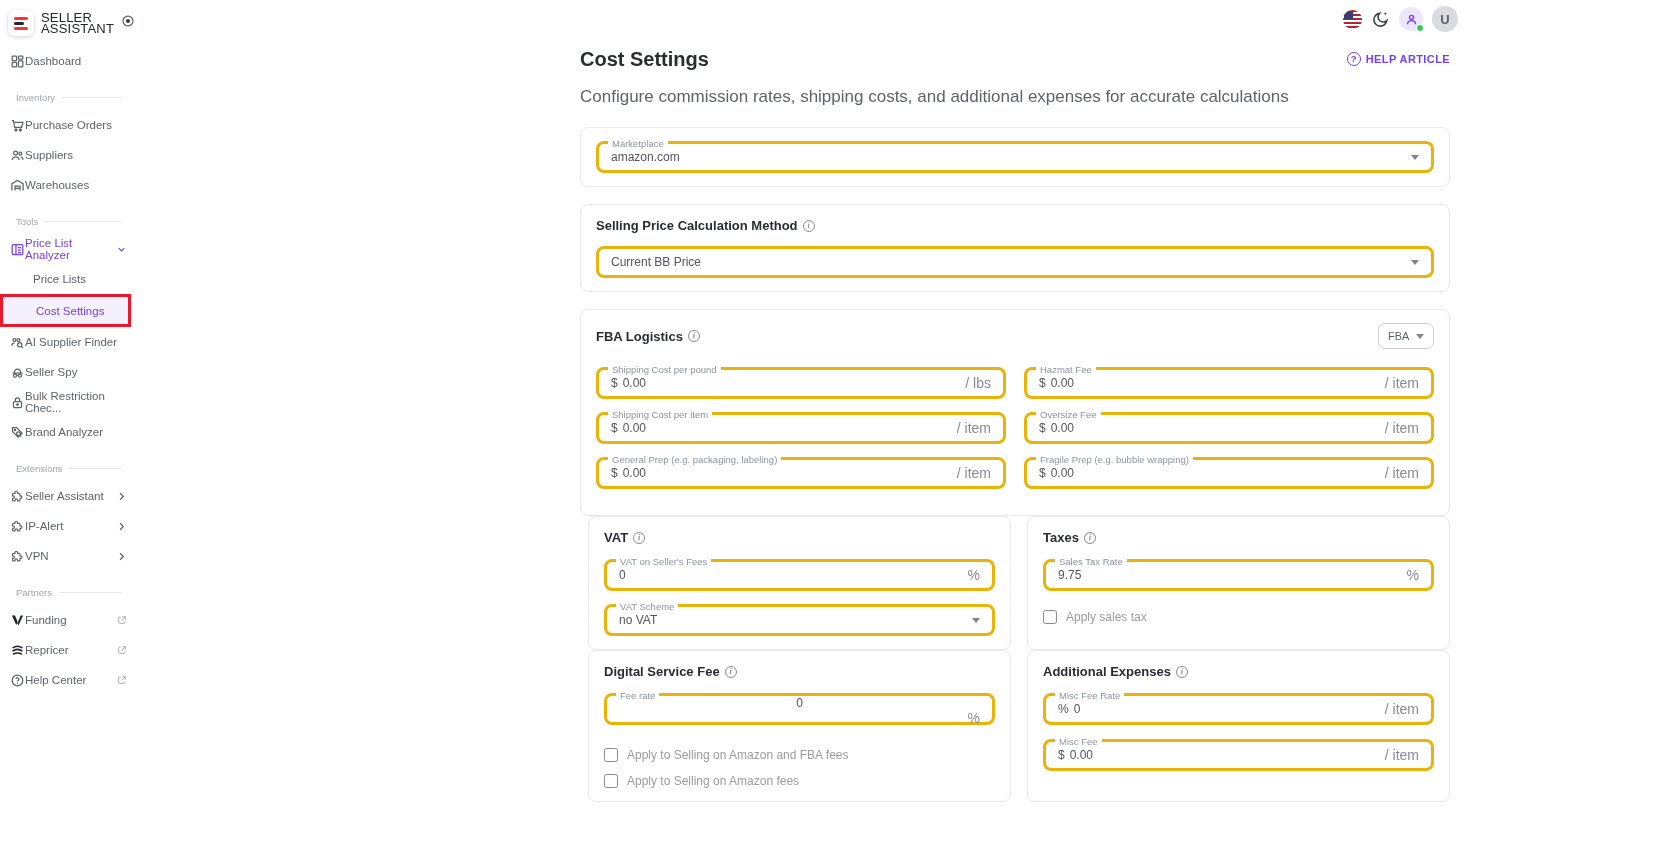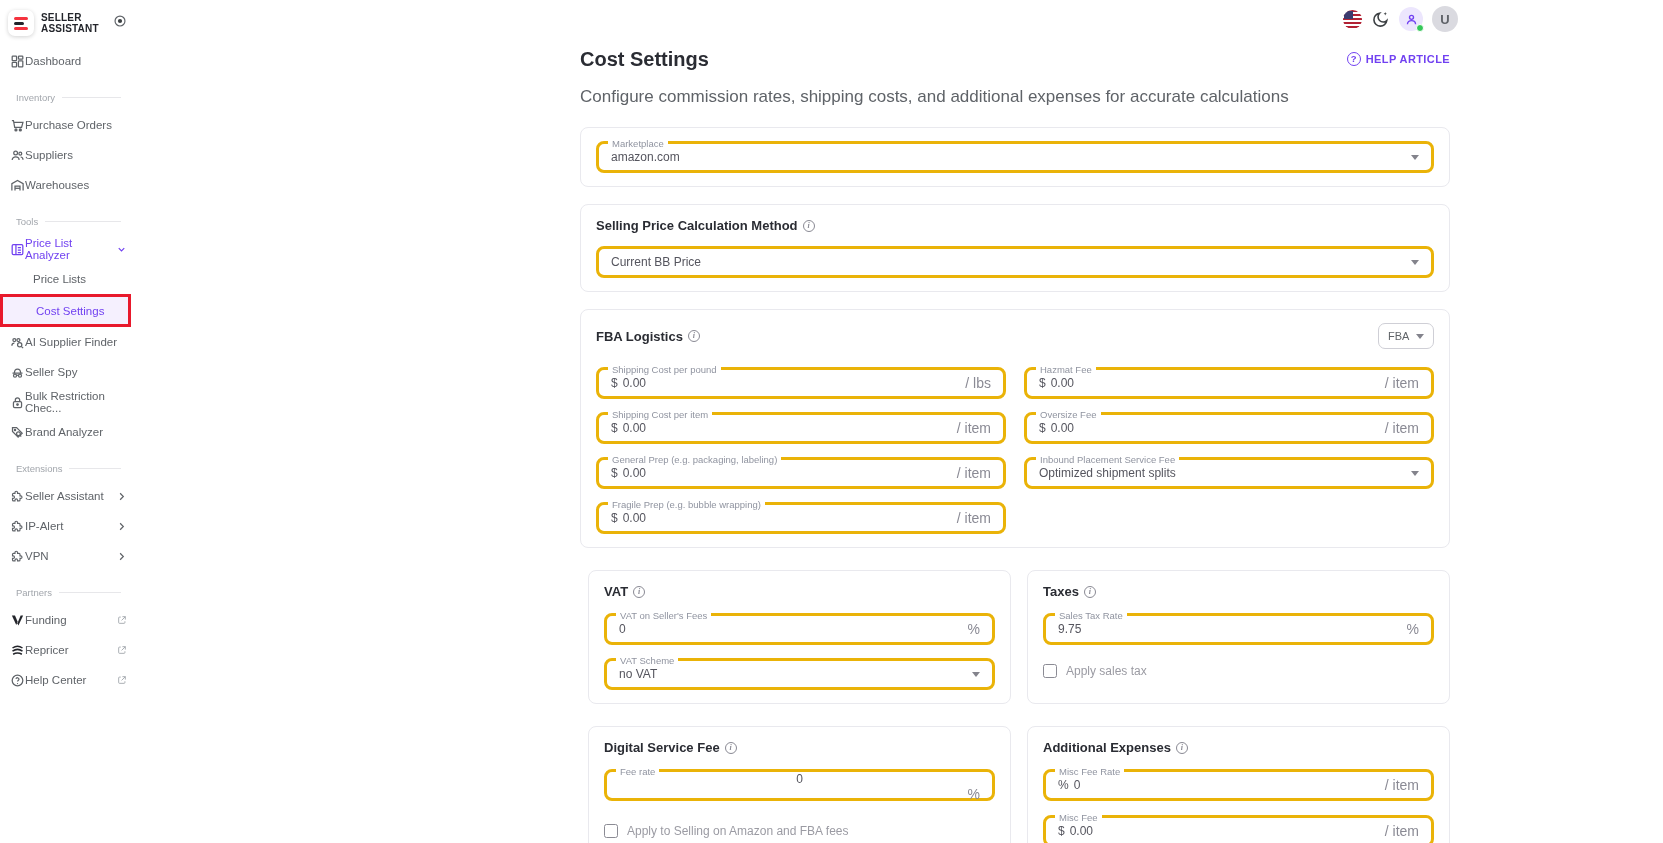--- a/index.html
+++ b/index.html
@@ -9,21 +9,21 @@
   
   .sidebar { position:absolute; left:0; top:0; width:137px; height:843px; background:#fff; padding-top:6px; }
   .brand { display:flex; align-items:center; gap:7px; padding:4px 6px 10px 8px; }
   .brand-logo { width:26px; height:26px; background:#fff; border-radius:7px;
                 box-shadow:0 1px 4px rgba(0,0,0,.18); display:flex; flex-direction:column;
                 justify-content:center; align-items:center; gap:2px; flex:0 0 auto; }
   .brand-logo .bar { height:3px; border-radius:2px; }
   .bar1 { width:14px; background:#F5333F; }
   .bar2 { width:10px; background:#23252B; align-self:flex-start; margin-left:6px; }
   .bar3 { width:14px; background:#F5333F; }
-  .brand-name { font-size:10px; font-weight:bold; color:#23252B; line-height:11px; letter-spacing:.2px; }
+  .brand-name { font-size:13px; font-weight:normal; color:#23252B; line-height:11px; letter-spacing:.2px; }
   .collapse-btn { margin-left:auto; margin-right:4px; flex:0 0 auto; }
 
   .nav-item { display:flex; align-items:center; gap:0; height:30px; padding:0 10px 0 9px;
               font-size:11.5px; color:#5F6368; cursor:pointer; }
   .nav-item .nicon { width:16px; height:16px; flex:0 0 auto; display:flex; align-items:center; justify-content:center; }
   .nav-item .trail { margin-left:auto; display:flex; align-items:center; }
   .nav-item.active-parent { color:#7141F1; }
   .nav-sub { padding-left:33px; }
   .nav-sub.active { background:#F5F0FE; color:#7141F1; }
   .red-box { border:3px solid #E8192C; width:131px; }
@@ -64,21 +64,21 @@
                     background:#fff; padding:0 4px; font-size:9.5px; color:#9094A0; line-height:11px; }
   .ofield .prefix { margin-right:5px; color:#55555E; }
   .ofield .val { color:#55555E; }
   .ofield .suffix { margin-left:auto; color:#8A8A94; font-size:14px; }
   .ofield .caret { margin-left:auto; width:0; height:0; border-left:4px solid transparent;
                    border-right:4px solid transparent; border-top:5px solid #83838C; }
   .select { cursor:pointer; }
 
   .two-col { display:grid; grid-template-columns:1fr 1fr; column-gap:18px; row-gap:13px; margin-top:18px; }
 
-  .cards-row { display:flex; gap:16px; margin-top:22px;padding-left:8px; }
+  .cards-row { display:flex; gap:16px; margin-top:0;padding-left:8px; }
   .cards-row .card { flex:1; }
 
   .checkbox-row { display:flex; align-items:center; gap:9px; font-size:12px; color:#9B9BA3; cursor:pointer; }
   .cb { width:14px; height:14px; border:1.5px solid #8B8B94; border-radius:2.5px; background:#fff; flex:0 0 auto; }
 
   .info-i { width:12px; height:12px; border:1px solid #8A8A94; border-radius:50%; color:#8A8A94;
             font-size:8px; line-height:10px; text-align:center; font-weight:bold; flex:0 0 auto;
             font-family:"Liberation Serif", serif; font-style:italic; }
   .q-circle { width:14px; height:14px; border:1.4px solid #7141F1; border-radius:50%; color:#7141F1;
               font-size:9.5px; line-height:11px; text-align:center; font-weight:bold; }
@@ -407,25 +407,20 @@
         <span class="val">0.00</span>
         <span class="suffix">/ item</span>
       </div>
 
       <div class="ofield">
         <span class="flabel">General Prep (e.g. packaging, labeling)</span>
         <span class="prefix">$</span>
         <span class="val">0.00</span>
         <span class="suffix">/ item</span>
       </div>
-      <div class="ofield select">
-        <span class="flabel">Inbound Placement Service Fee</span>
-        <span class="val">Optimized shipment splits</span>
-        <span class="caret"></span>
-      </div>
 
       <div class="ofield">
         <span class="flabel">Fragile Prep (e.g. bubble wrapping)</span>
         <span class="prefix">$</span>
         <span class="val">0.00</span>
         <span class="suffix">/ item</span>
       </div>
       <div></div>
     </div>
   </section>

